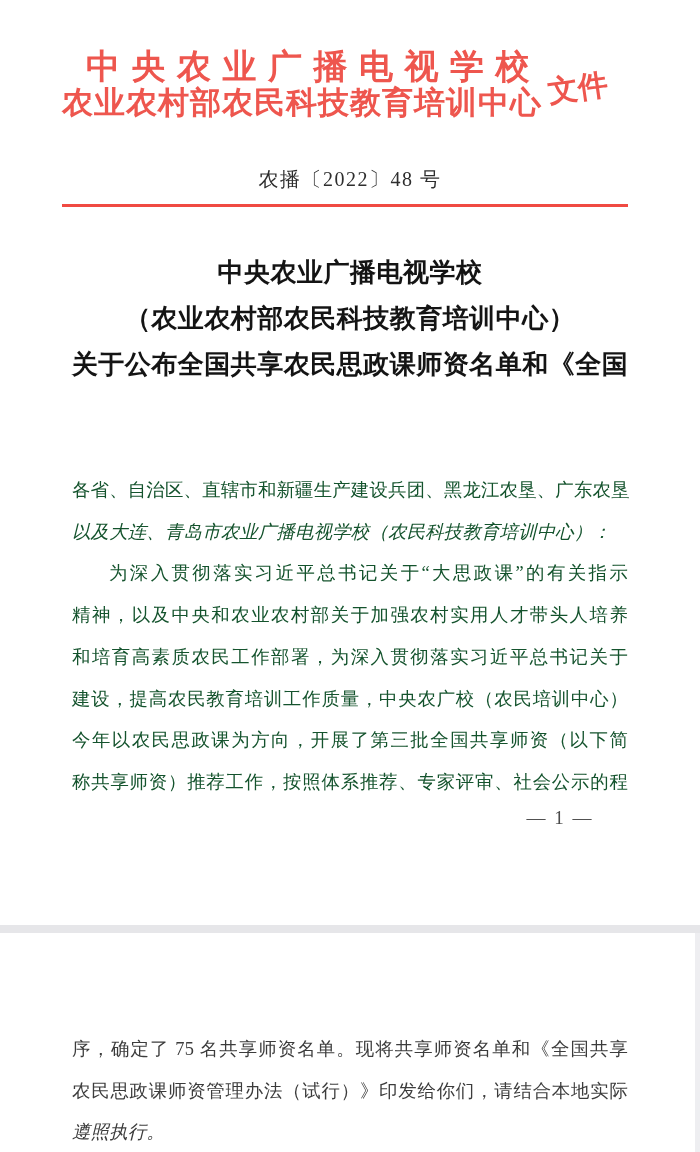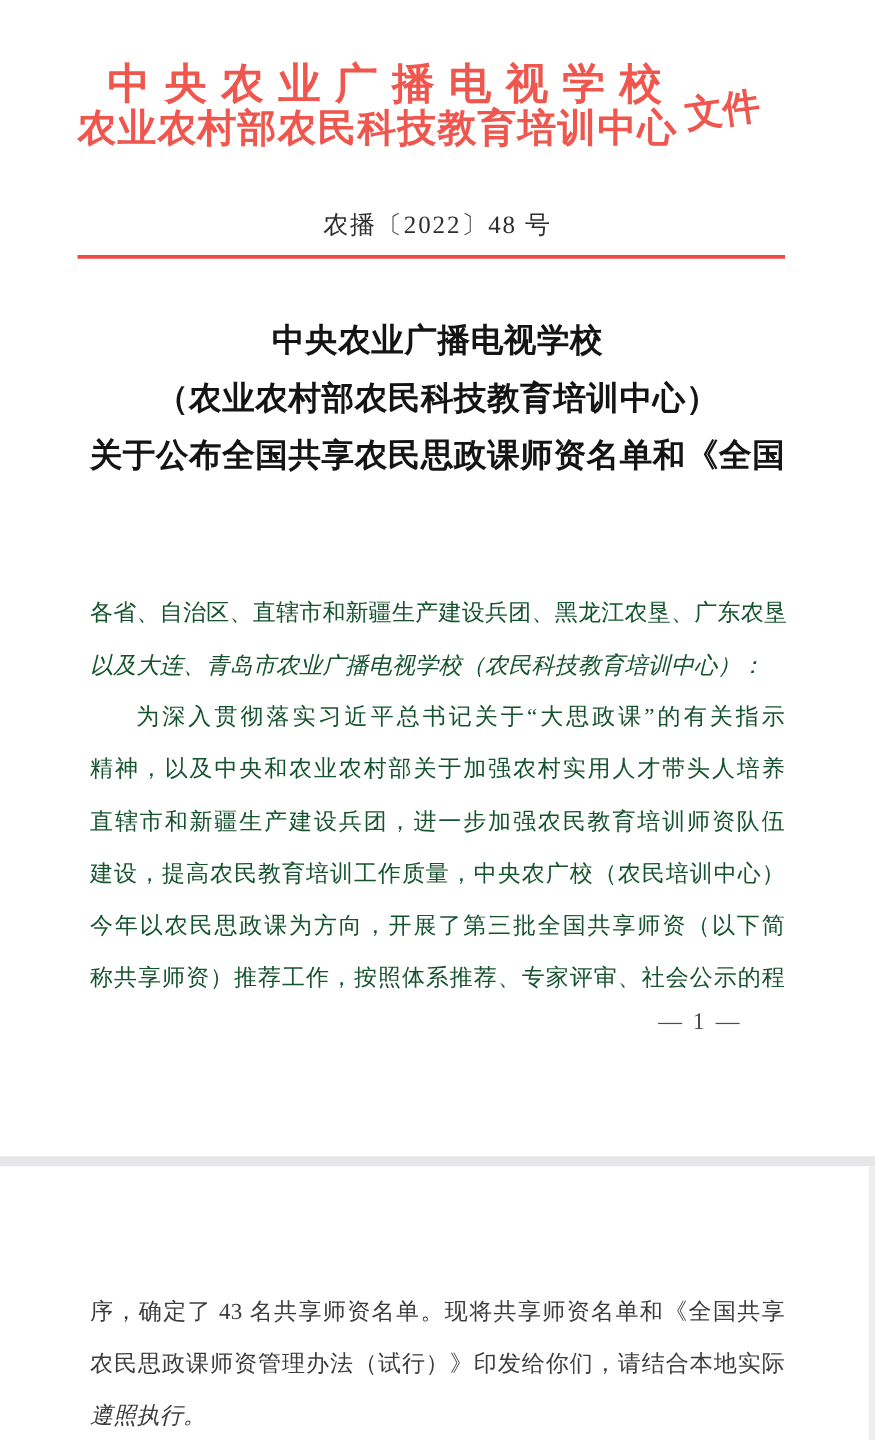--- a/index.html
+++ b/index.html
@@ -115,28 +115,28 @@
   <div>中央农业广播电视学校</div>
   <div>（农业农村部农民科技教育培训中心）</div>
   <div>关于公布全国共享农民思政课师资名单和《全国</div>
 </div>
 
 <div class="abs body-block">
   <div class="line">各省、自治区、直辖市和新疆生产建设兵团、黑龙江农垦、广东农垦</div>
   <div class="line no-just">以及大连、青岛市农业广播电视学校（农民科技教育培训中心）：</div>
   <div class="line indent">为深入贯彻落实习近平总书记关于“大思政课”的有关指示</div>
   <div class="line">精神，以及中央和农业农村部关于加强农村实用人才带头人培养</div>
-  <div class="line">直辖市和新疆生产建设兵团，进一步加强农民教育培训师资队伍</div>
+  <div class="line">和培育高素质农民工作部署，为深入贯彻落实习近平总书记关于</div>
   <div class="line">建设，提高农民教育培训工作质量，中央农广校（农民培训中心）</div>
   <div class="line">今年以农民思政课为方向，开展了第三批全国共享师资（以下简</div>
   <div class="line">称共享师资）推荐工作，按照体系推荐、专家评审、社会公示的程</div>
 </div>
 
 <div class="abs page-number">— 1 —</div>
 
 <div class="abs page-break-band"></div>
 <div class="abs right-edge-shadow"></div>
 
 <div class="abs p2-block">
-  <div class="line">序，确定了 43 名共享师资名单。现将共享师资名单和《全国共享</div>
+  <div class="line">序，确定了 75 名共享师资名单。现将共享师资名单和《全国共享</div>
   <div class="line">农民思政课师资管理办法（试行）》印发给你们，请结合本地实际</div>
   <div class="line no-just">遵照执行。</div>
 </div>
 
 </body></html>

